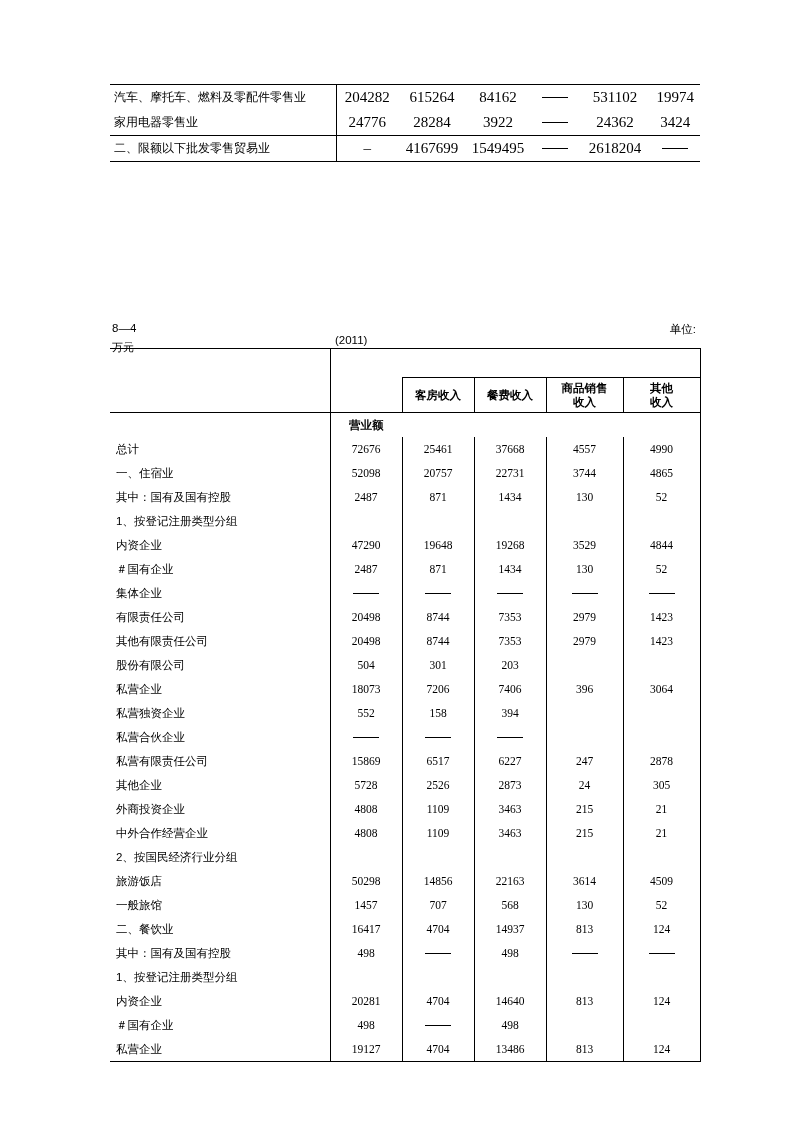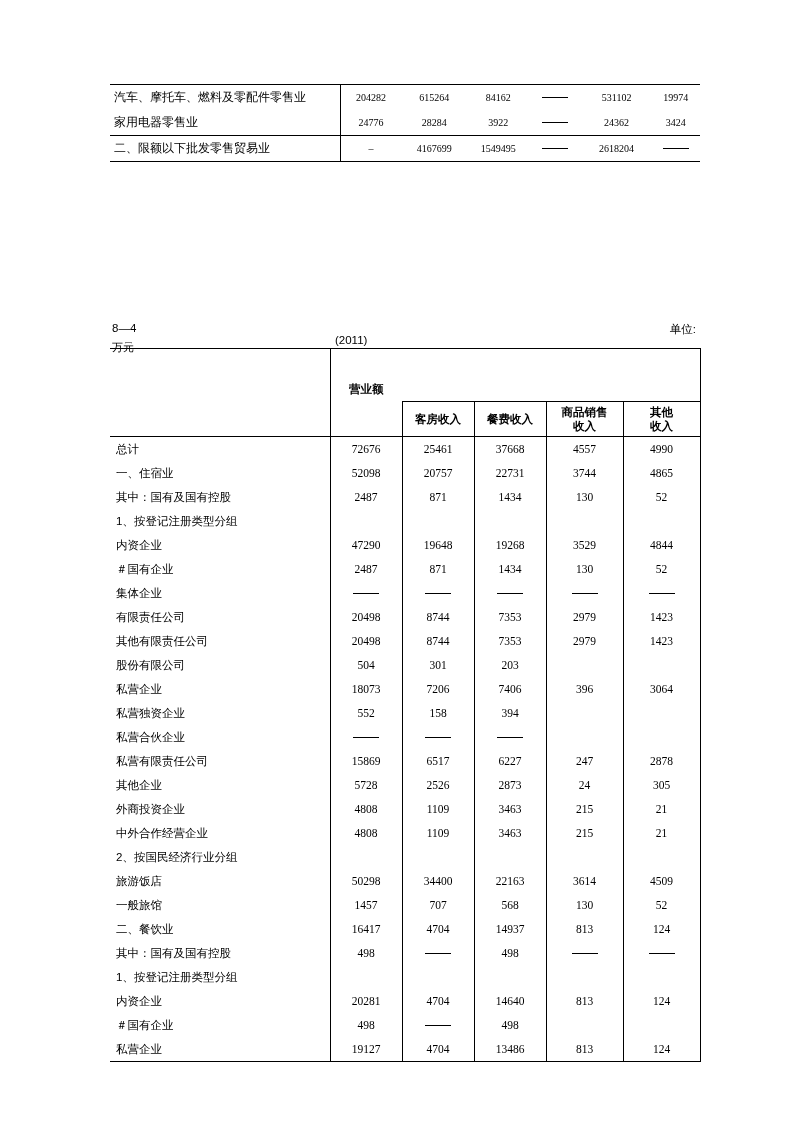--- a/index.html
+++ b/index.html
@@ -41,21 +41,21 @@
     line-height: 25px;
   }
   .c-label {
     text-align: left;
     padding-left: 4px !important;
     white-space: nowrap;
     font-size: 12px;
   }
   .c-num {
     text-align: center;
-    font-size: 10px;
+    font-size: 15px;
     font-family: "Liberation Serif", "DejaVu Serif", serif;
   }
   .dash {
     display: inline-block;
     width: 26px;
     border-top: 1px solid #000;
     height: 0;
     vertical-align: middle;
     position: relative;
     top: -1px;
@@ -222,35 +222,35 @@
 
         <tr>
           <td class="bd-t" style="height:28px"></td>
           <td class="bd-t bd-l" style="height:28px"></td>
           <td class="bd-t" style="height:28px"></td>
           <td class="bd-t" style="height:28px"></td>
           <td class="bd-t" style="height:28px"></td>
           <td class="bd-t bd-r" style="height:28px"></td>
         </tr>
         <tr>
+          <td class="bd-b" style="height:34px"></td>
+          <td class="bd-l bd-b" style="height:34px"></td>
+          <td class="hdr-cell bd-t bd-b bd-l" style="height:34px">客房收入</td>
+          <td class="hdr-cell bd-t bd-b bd-l" style="height:34px">餐费收入</td>
+          <td class="hdr-cell bd-t bd-b bd-l" style="height:34px;line-height:14px">商品销售<br>收入</td>
+          <td class="hdr-cell bd-t bd-b bd-l bd-r" style="height:34px;line-height:14px">其他<br>收入</td>
+        </tr>
+        <tr>
           <td style="height:24px"></td>
           <td class="hdr-cell bd-l" style="height:24px">营业额</td>
           <td style="height:24px"></td>
           <td style="height:24px"></td>
           <td style="height:24px"></td>
           <td class="bd-r" style="height:24px"></td>
         </tr>
-        <tr>
-          <td class="bd-b" style="height:34px"></td>
-          <td class="bd-l bd-b" style="height:34px"></td>
-          <td class="hdr-cell bd-t bd-b bd-l" style="height:34px">客房收入</td>
-          <td class="hdr-cell bd-t bd-b bd-l" style="height:34px">餐费收入</td>
-          <td class="hdr-cell bd-t bd-b bd-l" style="height:34px;line-height:14px">商品销售<br>收入</td>
-          <td class="hdr-cell bd-t bd-b bd-l bd-r" style="height:34px;line-height:14px">其他<br>收入</td>
-        </tr>
 
         <tr>
           <td class="lbl ind1">总计</td>
           <td class="num bd-l">72676</td>
           <td class="num bd-l">25461</td>
           <td class="num bd-l">37668</td>
           <td class="num bd-l">4557</td>
           <td class="num bd-l bd-r">4990</td>
         </tr>
         <tr>
@@ -385,21 +385,21 @@
           <td class="lbl ind2">2、按国民经济行业分组</td>
           <td class="num bd-l"></td>
           <td class="num bd-l"></td>
           <td class="num bd-l"></td>
           <td class="num bd-l"></td>
           <td class="num bd-l bd-r"></td>
         </tr>
         <tr>
           <td class="lbl ind2">旅游饭店</td>
           <td class="num bd-l">50298</td>
-          <td class="num bd-l">34400</td>
+          <td class="num bd-l">14856</td>
           <td class="num bd-l">22163</td>
           <td class="num bd-l">3614</td>
           <td class="num bd-l bd-r">4509</td>
         </tr>
         <tr>
           <td class="lbl ind2">一般旅馆</td>
           <td class="num bd-l">1457</td>
           <td class="num bd-l">707</td>
           <td class="num bd-l">568</td>
           <td class="num bd-l">130</td>

